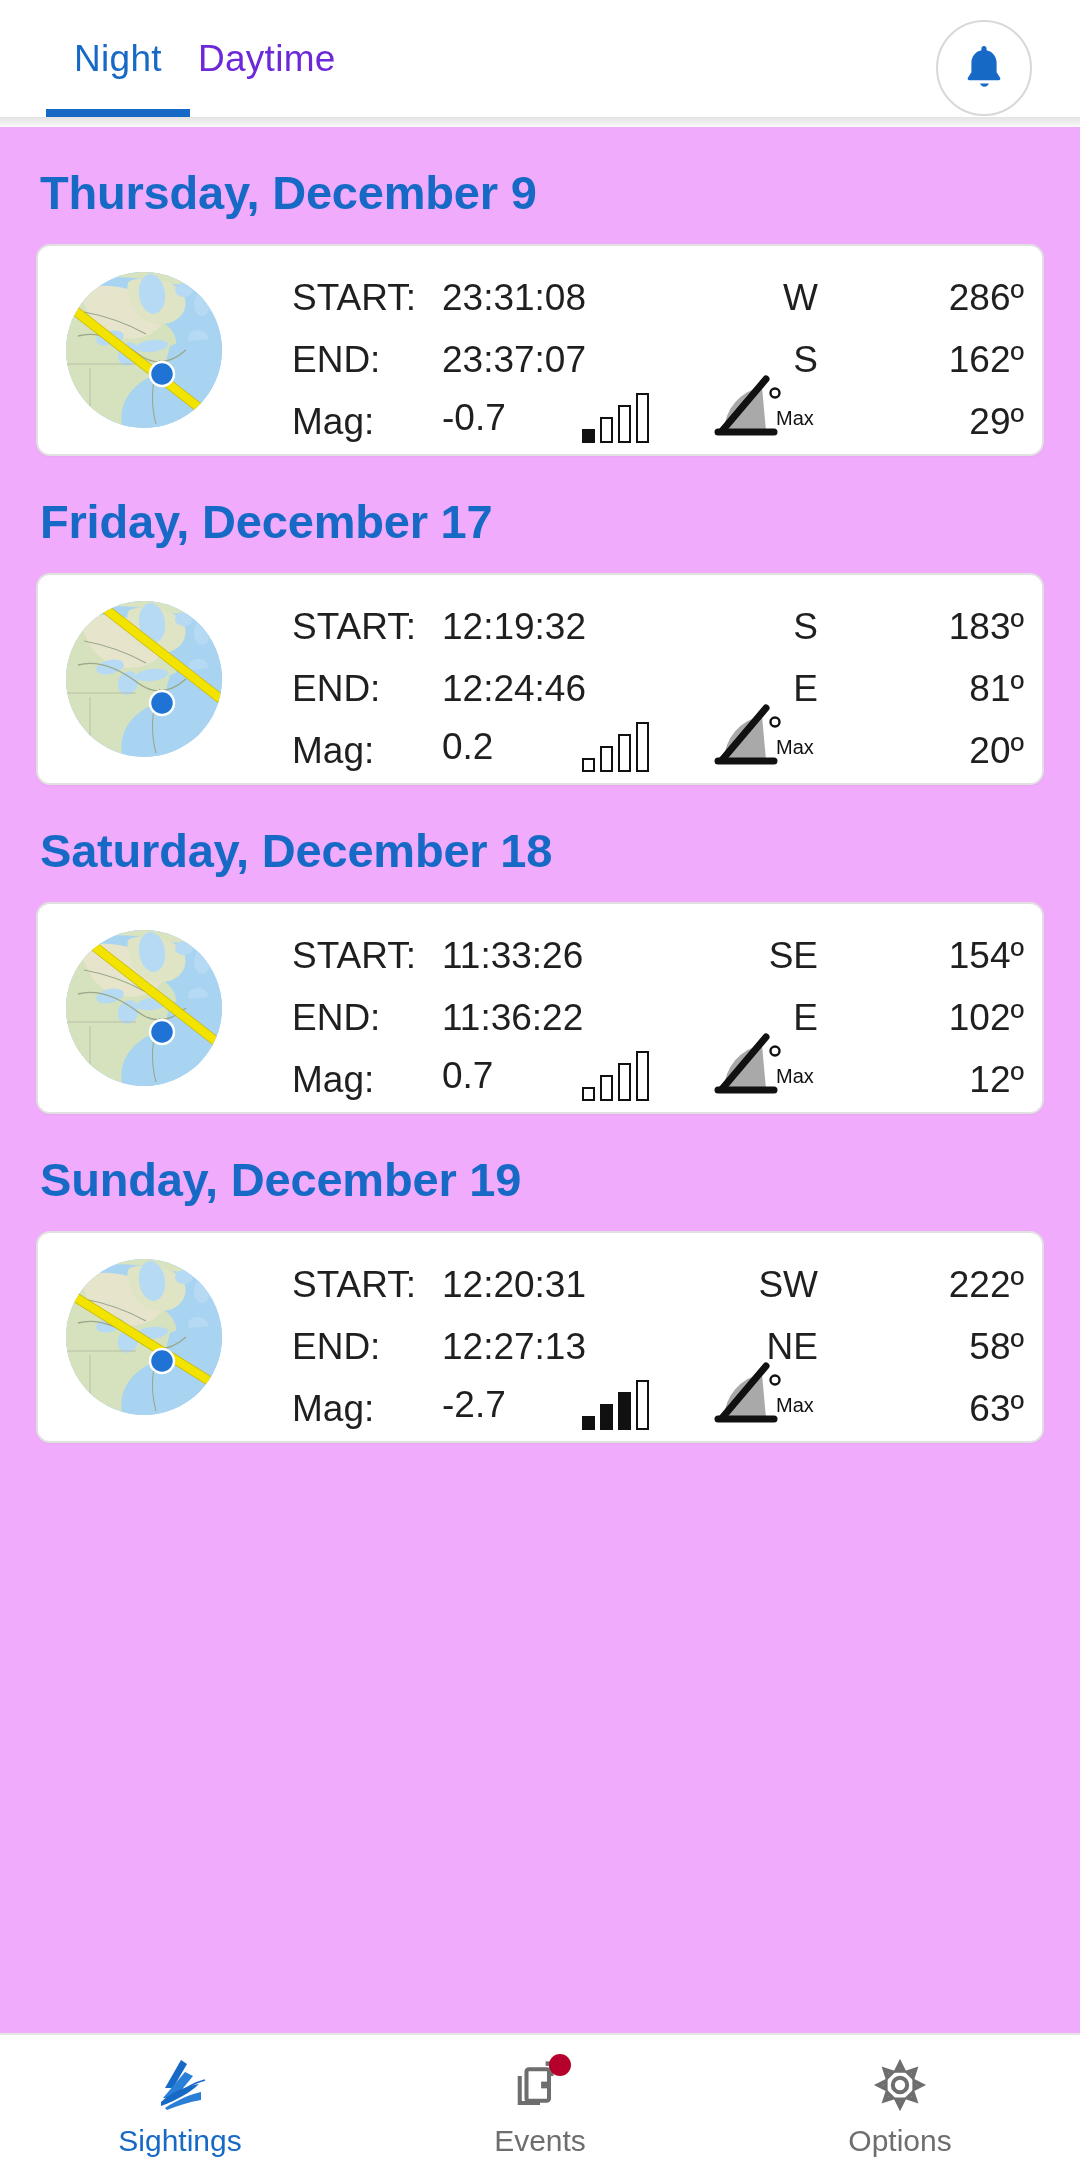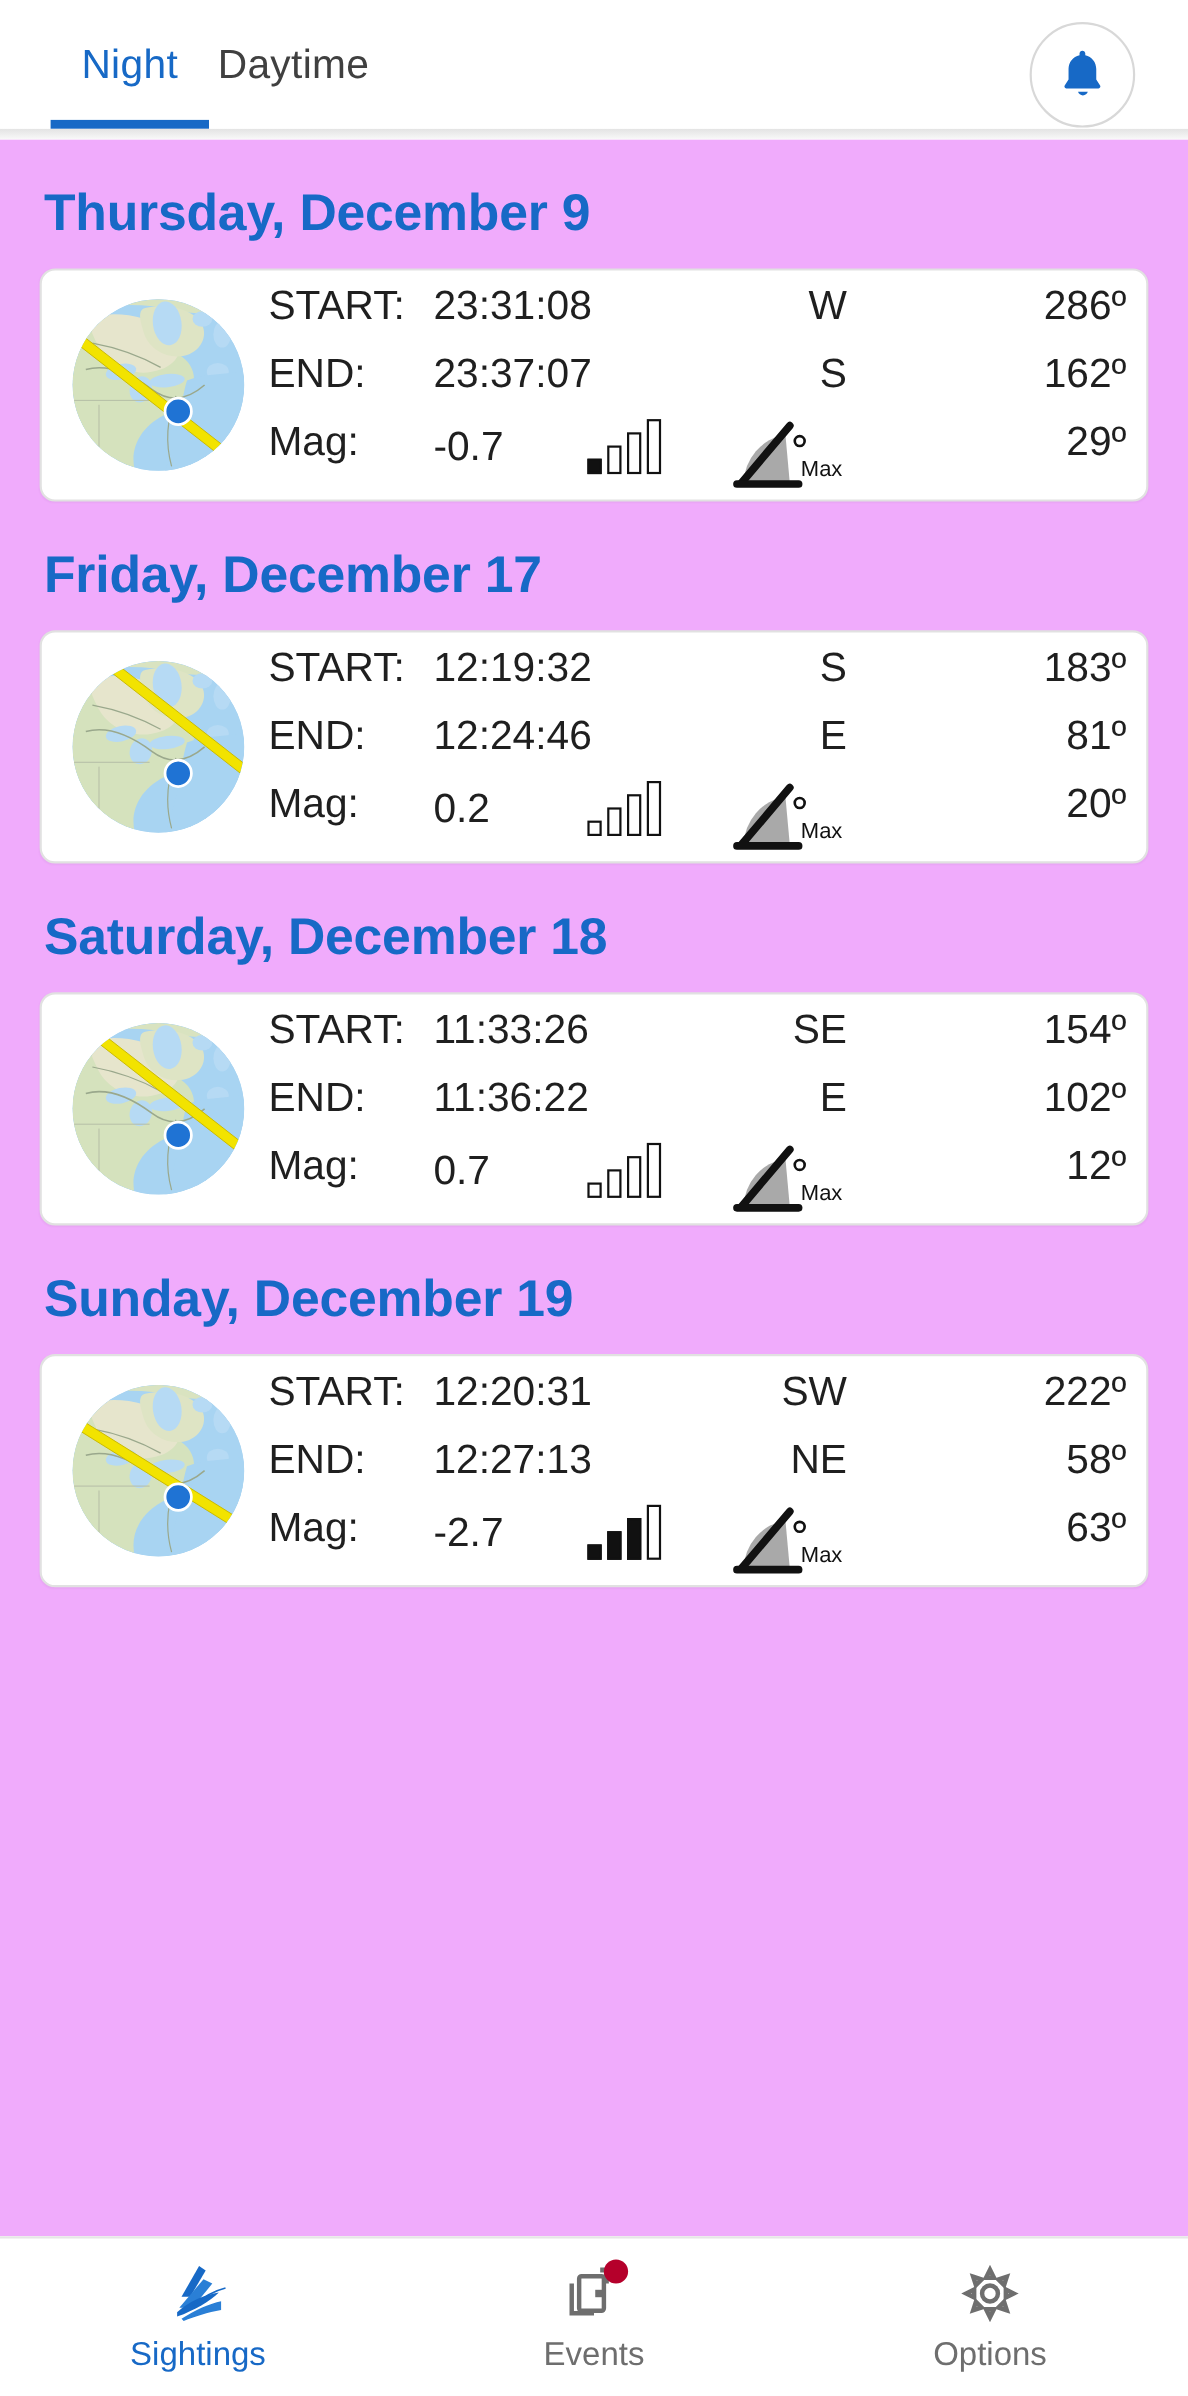--- a/index.html
+++ b/index.html
@@ -17,21 +17,21 @@
     position: relative;
     height: 117px;
     background: #ffffff;
     display: flex;
     align-items: center;
     padding-left: 56px;
   }
   .tab {
     font-size: 37px;
     letter-spacing: .3px;
-    color: #404040;
+    color: #6d28d9;
     padding: 0 18px;
     height: 117px;
     line-height: 117px;
     position: relative;
     cursor: pointer;
     white-space: nowrap;
   }
   .tab.active { color: #1769c6; font-weight: 500; }
   .tab.active::after {
     content: "";
@@ -107,22 +107,23 @@
     flex: 1 1 auto;
     padding-left: 22px;
     padding-right: 18px;
     height: 100%;
     display: flex;
     flex-direction: column;
     justify-content: center;
   }
   .row {
     display: flex;
-    align-items: flex-start;
+    align-items: flex-end;
     height: 62px;
+    margin-left: 48px;
   }
   .c-label {
     width: 150px;
     font-size: 37px;
     color: #1f1f1f;
     white-space: nowrap;
   }
   .c-time {
     width: 216px;
     font-size: 37px;

